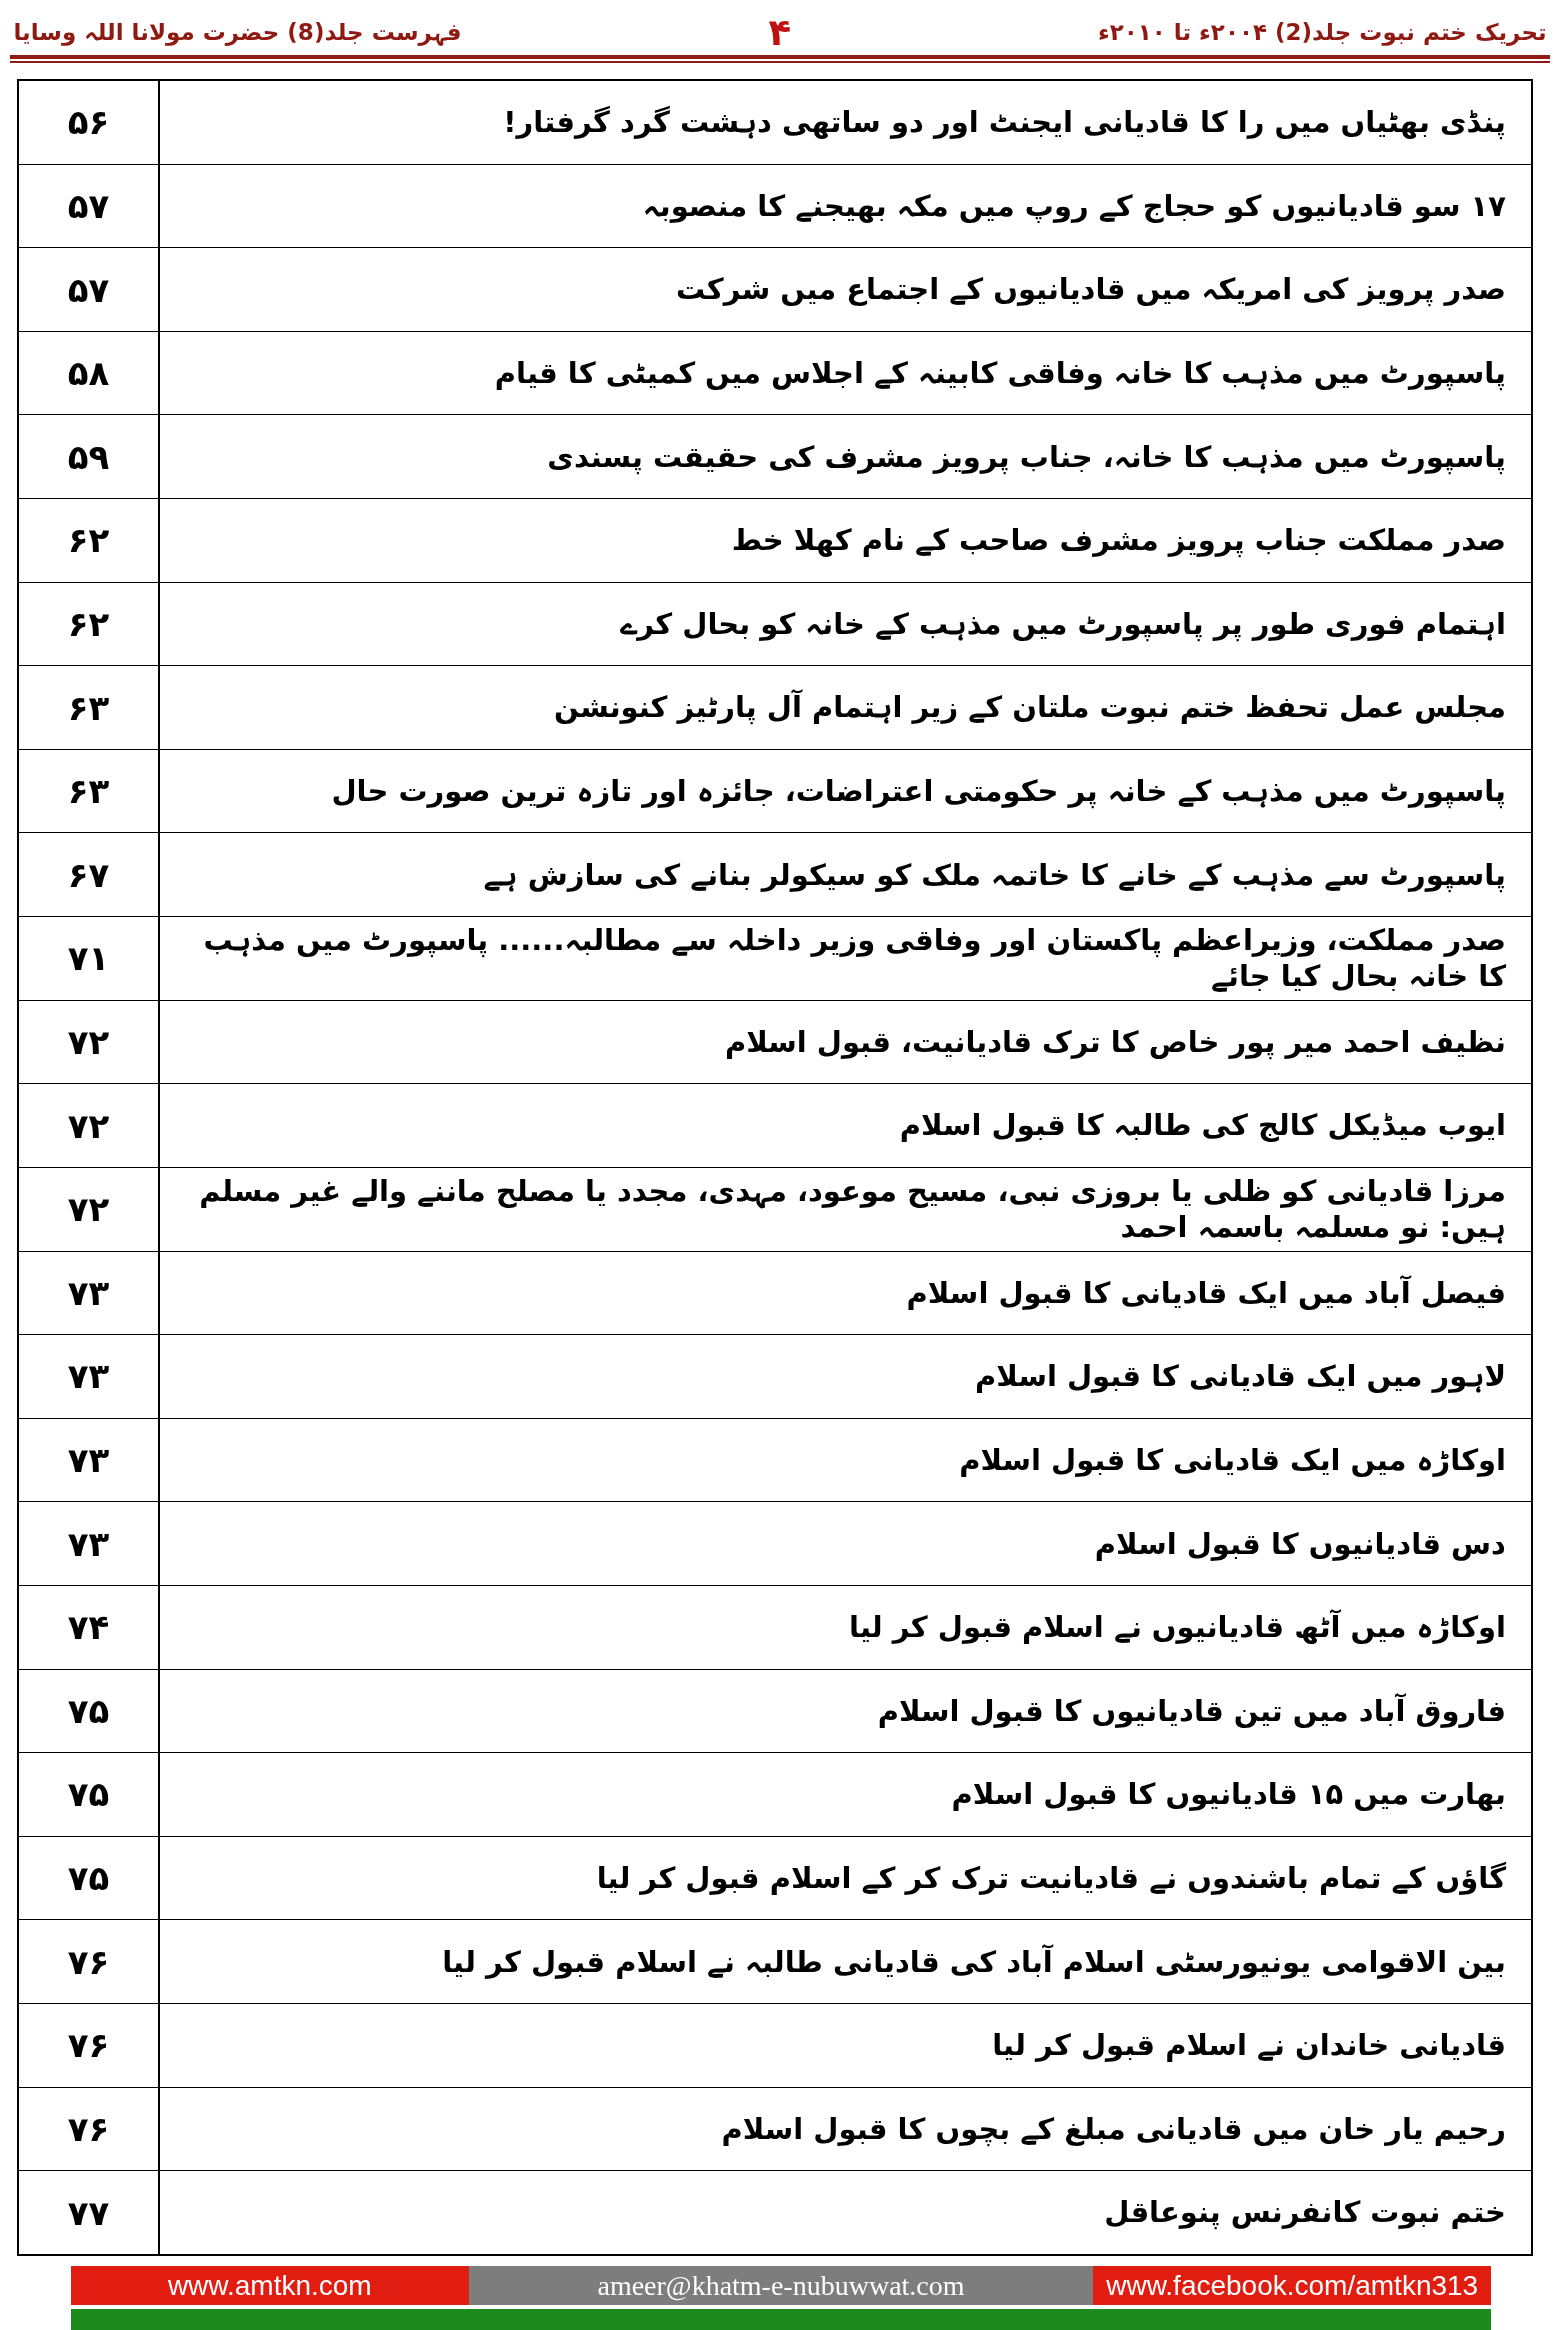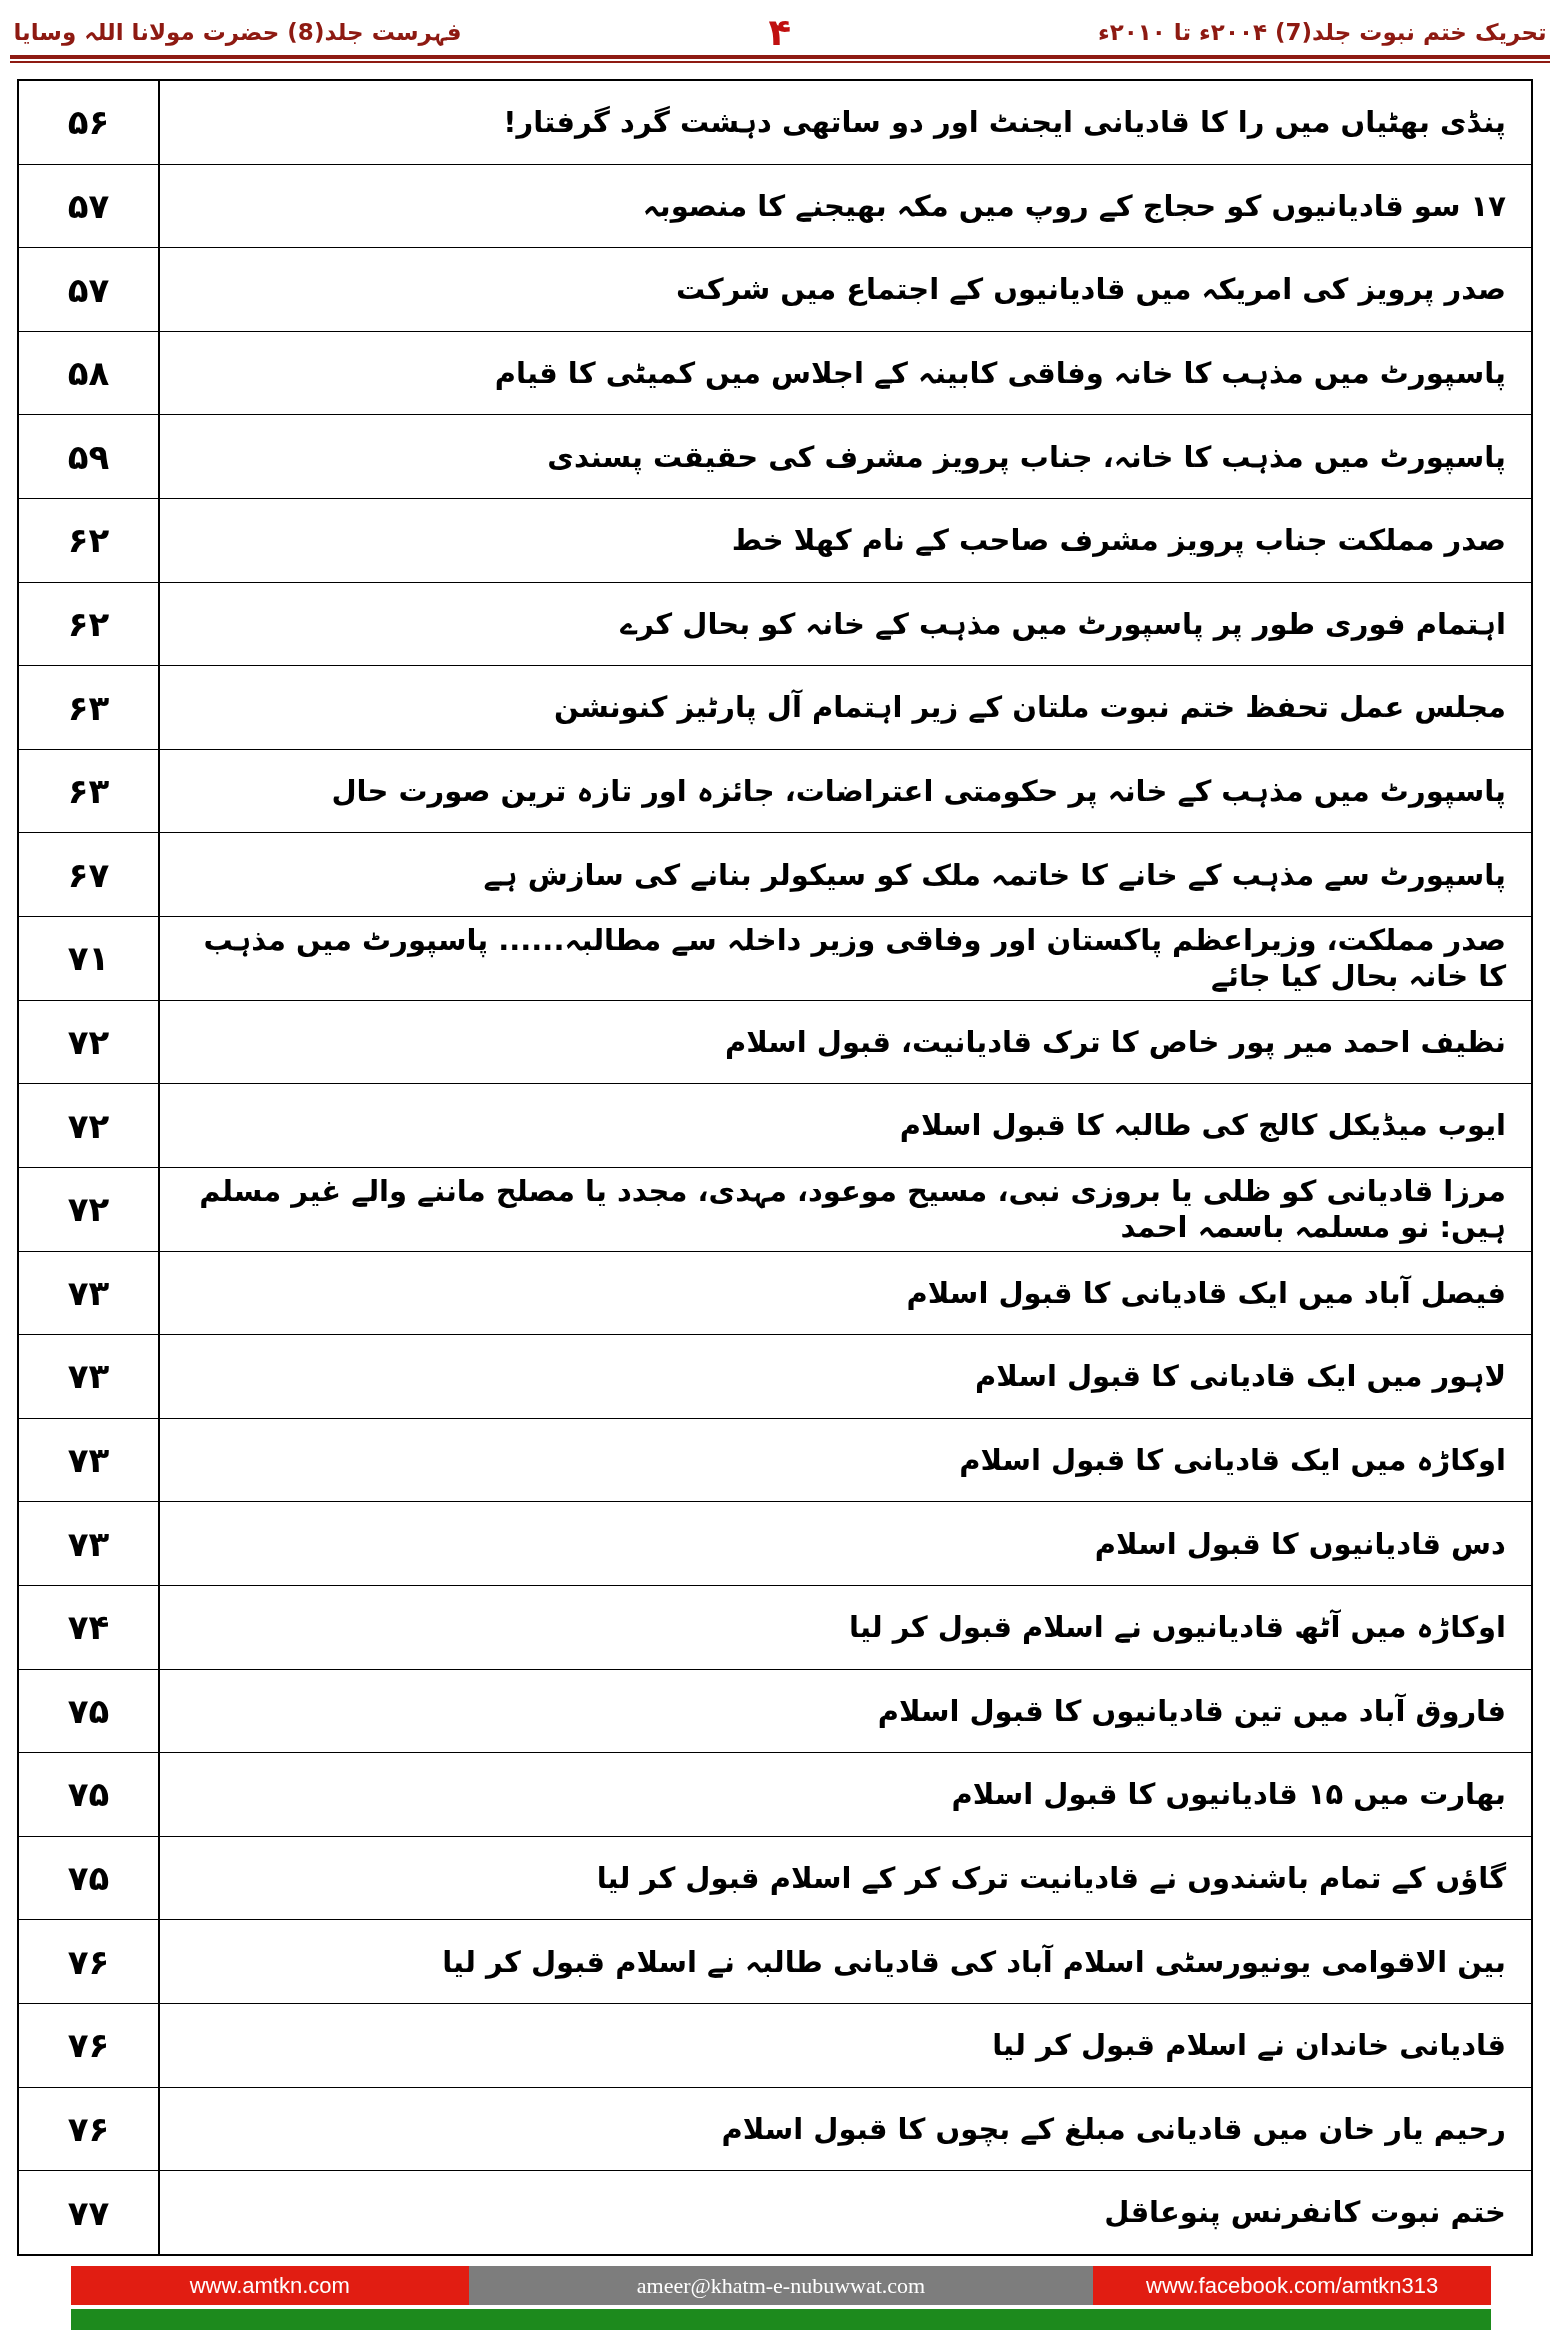--- a/index.html
+++ b/index.html
@@ -85,39 +85,39 @@
   .footer{
     position:absolute; left:71px; right:69px; top:2266px;
   }
   .f-bar{
     display:flex; height:39px; width:100%;
   }
   .f-seg{
     display:flex; align-items:center; justify-content:center;
     color:#ffffff;
     font-family:"Liberation Sans", sans-serif;
-    font-size:22px; font-weight:400;
+    font-size:28px; font-weight:400;
     white-space:nowrap;
   }
   .f-red{ background:var(--footer-red); flex:0 0 28%; }
   .f-gray{ background:var(--footer-gray); flex:1 1 auto;font-family:Liberation Serif, serif; }
   .f-green{
     margin-top:4.2px; height:22px; width:100%;
     background:var(--footer-green);
   }
 </style>
 </head>
 <body>
 
 <div class="page">
 
   <div class="hdr">
     <div class="hdr-side" dir="rtl">فہرست جلد(8) حضرت مولانا اللہ وسایا</div>
     <div class="hdr-center" dir="rtl">۴</div>
-    <div class="hdr-side" dir="rtl">تحریک ختم نبوت جلد(7) ۲۰۰۴ء تا ۲۰۱۰ء</div>
+    <div class="hdr-side" dir="rtl">تحریک ختم نبوت جلد(2) ۲۰۰۴ء تا ۲۰۱۰ء</div>
   </div>
   <div class="double-rule"></div>
 
   <div class="toc-table">
     <div class="toc-row">
       <div class="cell-num">۵۶</div>
       <div class="cell-title" dir="rtl">پنڈی بھٹیاں میں را کا قادیانی ایجنٹ اور دو ساتھی دہشت گرد گرفتار!</div>
     </div>
 
     <div class="toc-row">

